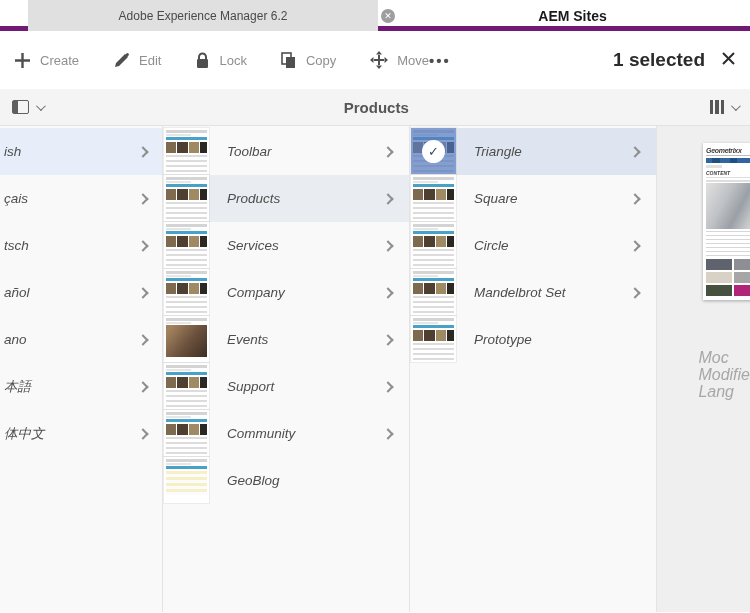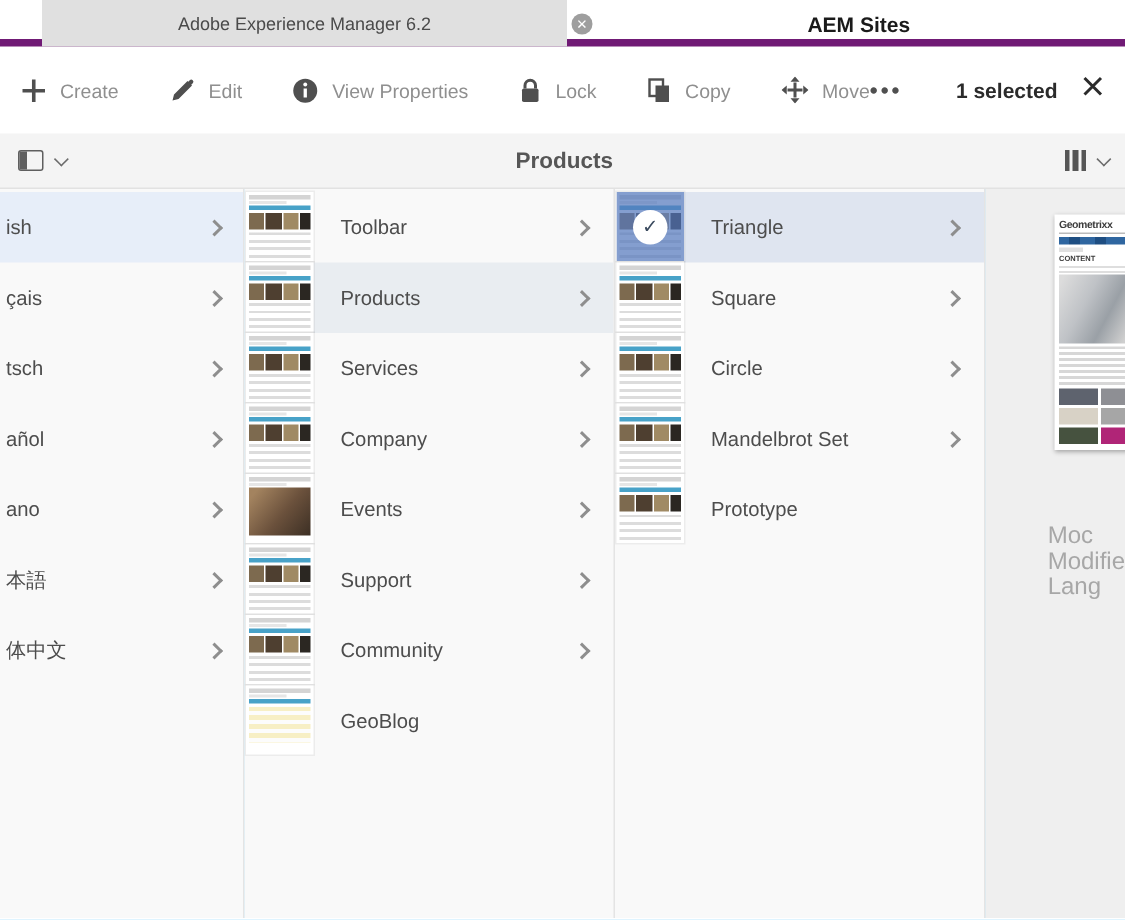--- a/index.html
+++ b/index.html
@@ -19,37 +19,37 @@
     font-size:14px; font-weight:700; color:#1a1a1a; }
 
   
   .toolbar { height:58px; background:#fff; display:flex; align-items:center; padding:0 14px; }
   .tb-item { display:flex; align-items:center; gap:9px; cursor:pointer; }
   .tb-item .lbl { font-size:13px; color:#8f8f8f; }
   .tb-item svg { display:block; }
   .mr36 { margin-right:34px; } .mr20 { }
   .tb-more { font-size:15px; letter-spacing:2px; color:#4f4f4f; font-weight:700; cursor:pointer; }
   .tb-spacer { flex:1; }
-  .tb-selected { font-size:14px; font-weight:600; color:#2b2b2b; margin-right:16px; }
+  .tb-selected { font-size:19px; font-weight:600; color:#2b2b2b; margin-right:16px; }
   .tb-x { cursor:pointer; }
 
   
   .viewheader { height:37px; background:#f4f4f4; border-bottom:1px solid #e2e2e2;
     display:flex; align-items:center; padding:0 12px; }
   .vh-left,.vh-right { display:flex; align-items:center; gap:7px; cursor:pointer; }
   .vh-title { flex:1; text-align:center; font-size:15px; font-weight:600; color:#565656; }
   .rail-icon { width:17px; height:14px; border:1.5px solid #5f5f5f; border-radius:2px; position:relative; }
   .rail-icon::before { content:''; position:absolute; left:0; top:0; bottom:0; width:5px; background:#5f5f5f; }
   .cols-icon { display:flex; gap:2px; }
   .cols-icon i { width:3.5px; height:14px; background:#565656; }
   .chev-down { width:7px; height:7px; border-right:1.6px solid #6b6b6b; border-bottom:1.6px solid #6b6b6b;
     transform:rotate(45deg) translateY(-2px); }
 
   
-  .content { position:relative; height:486px; background:#7dd3fc; }
+  .content { position:relative; height:486px; background:#fde047;font-style:italic; }
   .col { position:absolute; top:0; bottom:0; background:#f9f9f9; border-right:1px solid #e4e4e4; overflow:hidden; }
   .col-langs    { left:0;     width:163px; }
   .col-pages    { left:163px; width:247px; }
   .col-products { left:410px; width:247px; }
   .col-preview  { left:657px; width:93px;  background:#efefef; border-right:none; }
   .col-inner { padding-top:2px; }
 
   .row { display:flex; align-items:stretch; height:47px; cursor:pointer; }
   .lang-row { align-items:center; justify-content:space-between; padding:0 15px 0 4px; }
   .col-langs .row.selected { background:#e7eef9; }
@@ -135,30 +135,20 @@
   <div class="tb-item mr36">
     <span>
         <svg width="17" height="17" viewBox="0 0 17 17">
           <path d="M2 15l1-4 9-9 3 3-9 9-4 1zm10.5-12.5l2 2 1-1a1.4 1.4 0 0 0-2-2l-1 1z" fill="#4f4f4f"></path>
         </svg>
       </span>
     <span class="lbl">Edit</span>
   </div>
   <div class="tb-item mr36">
     <span>
-        <svg width="17" height="17" viewBox="0 0 17 17">
-          <circle cx="8.5" cy="8.5" r="8" fill="#4f4f4f"></circle>
-          <rect x="7.4" y="7" width="2.2" height="6" fill="#fff"></rect>
-          <circle cx="8.5" cy="4.3" r="1.3" fill="#fff"></circle>
-        </svg>
-      </span>
-    <span class="lbl">View Properties</span>
-  </div>
-  <div class="tb-item mr36">
-    <span>
         <svg width="15" height="17" viewBox="0 0 15 17">
           <path d="M4 7V5a3.5 3.5 0 0 1 7 0v2" fill="none" stroke="#4f4f4f" stroke-width="2"></path>
           <rect x="2" y="7" width="11" height="9" rx="1.2" fill="#4f4f4f"></rect>
         </svg>
       </span>
     <span class="lbl">Lock</span>
   </div>
   <div class="tb-item mr36">
     <span>
         <svg width="16" height="17" viewBox="0 0 16 17">

